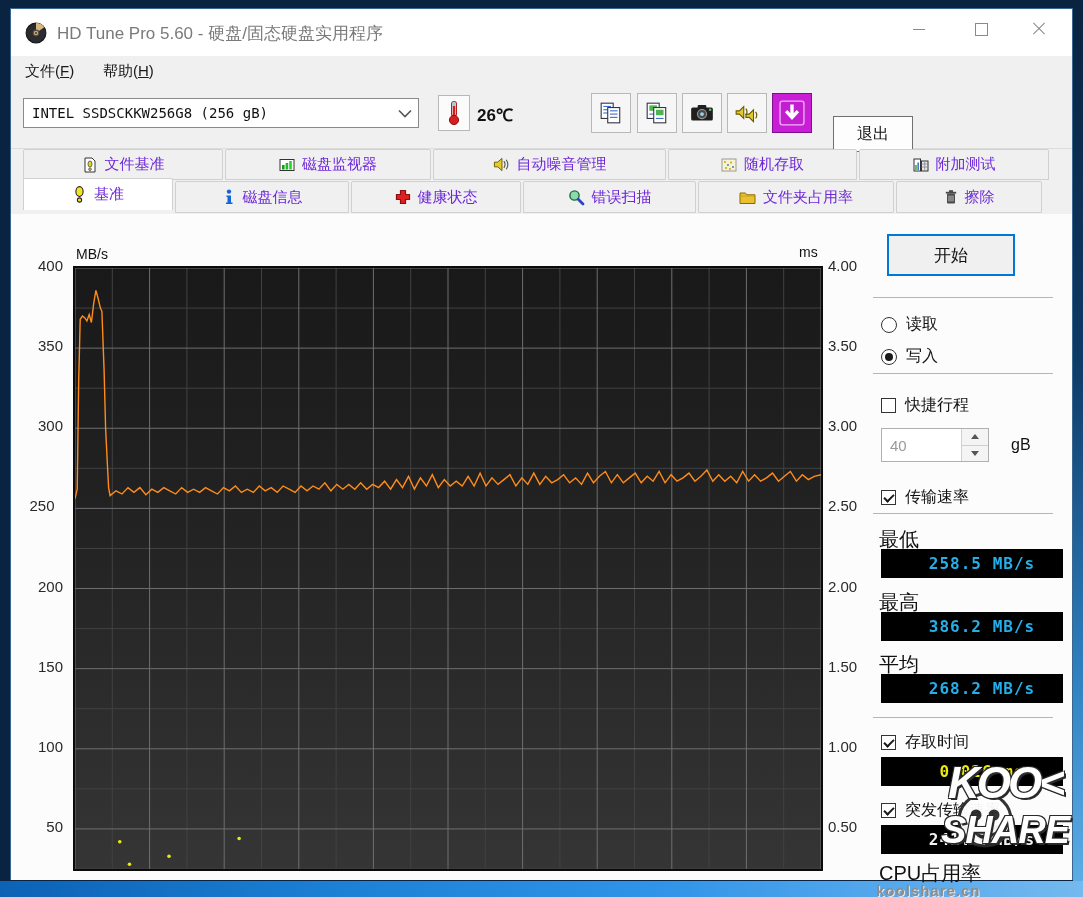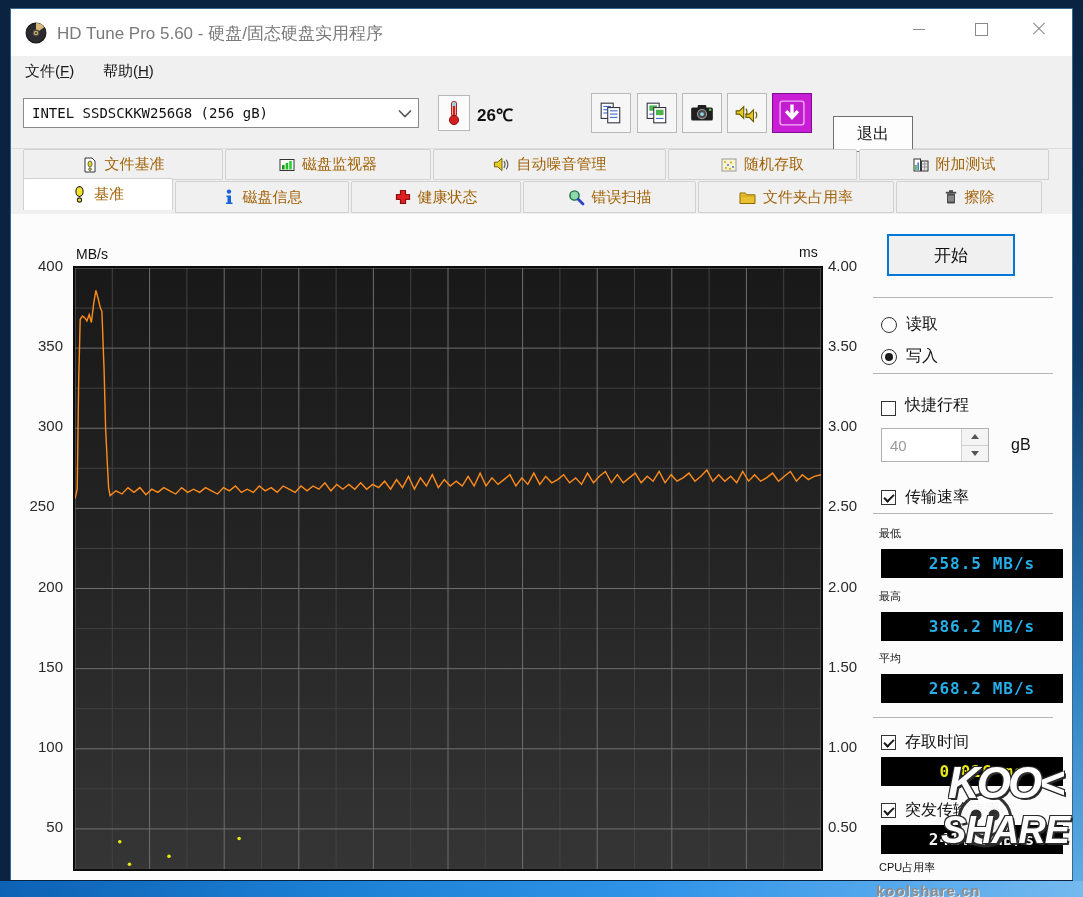--- a/index.html
+++ b/index.html
@@ -43,21 +43,21 @@
   .btn-copytext{left:580px;} .btn-copyimg{left:626px;} .btn-camera{left:671px;} .btn-aam{left:716px;}
   .btn-save{left:761px;border:1px solid #7a1090;background:#c91ed6;}
   .exit-btn{position:absolute;left:822px;top:11px;width:80px;height:36px;background:#fdfdfd;border:1px solid #707070;
       font-family:"Liberation Sans",sans-serif;font-size:16px;color:#111;margin-top:20px;}
 
   
   .tabrow{position:absolute;left:0;width:100%;}
   .tabrow.top{top:140px;height:32px;}
   .tabrow.bottom{top:172px;height:33px;}
   .tab{position:absolute;height:31px;background:#f0f0f0;border:1px solid #d0d0d0;box-sizing:border-box;
-      display:flex;align-items:center;justify-content:center;gap:7px;font-size:15px;color:#a16207;border-radius:2px 2px 0 0;}
+      display:flex;align-items:center;justify-content:center;gap:7px;font-size:15px;color:#6d28d9;border-radius:2px 2px 0 0;}
   .tabrow.bottom .tab{height:32px;}
   .tab.selected{background:#fff;border-bottom:none;height:38px;top:-3px;z-index:3;}
   .tab svg{flex:0 0 auto;}
 
   
   .content{position:absolute;left:0;top:205px;width:100%;height:666px;background:#fcfcfc;}
 
   
   .axis-unit{position:absolute;font-size:14px;color:#111;}
   .unit-left{left:65px;top:32px;}
@@ -69,37 +69,37 @@
       background:linear-gradient(180deg,#191919,#232323 45%,#353535);
       border:2px solid #0b0b0b;box-sizing:content-box;}
   #plot svg{display:block;}
 
   
   .start-btn{position:absolute;left:876px;top:20px;width:128px;height:42px;background:#f0f0f0;
       border:2px solid #0078d7;font-family:"Liberation Sans",sans-serif;font-size:17px;color:#111;}
   .sep{position:absolute;left:862px;width:180px;border-top:1px solid #b5b5b5;}
   .sep1{top:83px;} .sep2{top:159px;} .sep3{top:299px;} .sep4{top:503px;}
   .ctl-row{position:absolute;left:870px;display:flex;align-items:center;gap:9px;font-size:16px;color:#111;}
-  .row-read{top:100px;} .row-write{top:132px;} .row-shortstroke{top:181px;align-items:flex-end;}
+  .row-read{top:100px;} .row-write{top:132px;} .row-shortstroke{top:181px;}
   .row-transfer{top:273px;} .row-access{top:518px;} .row-burst{top:586px;}
   .radio{position:relative;width:16px;height:16px;border:1px solid #333;border-radius:50%;background:#fff;box-sizing:border-box;}
   .radio.checked::after{content:"";position:absolute;left:3px;top:3px;width:8px;height:8px;border-radius:50%;background:#1a1a1a;}
   .check{position:relative;width:15px;height:15px;border:1px solid #333;background:#fff;box-sizing:border-box;}
   .check.checked::after{content:"";position:absolute;left:2px;top:3px;width:8px;height:4px;
       border-left:2px solid #1a1a1a;border-bottom:2px solid #1a1a1a;transform:rotate(-45deg);}
   .spinner{position:absolute;left:870px;top:214px;width:108px;height:34px;background:#fff;border:1px solid #b0b0b0;
       box-sizing:border-box;display:flex;}
   .spin-val{flex:1;display:flex;align-items:center;padding-left:8px;font-size:15px;color:#9a9a9a;}
   .spin-btns{width:26px;display:flex;flex-direction:column;border-left:1px solid #d0d0d0;}
   .spin-up,.spin-down{flex:1;display:flex;align-items:center;justify-content:center;background:#f4f4f4;border-bottom:1px solid #d0d0d0;}
   .spin-down{border-bottom:none;}
   .tri-up{width:0;height:0;border-left:4px solid transparent;border-right:4px solid transparent;border-bottom:5px solid #555;}
   .tri-down{width:0;height:0;border-left:4px solid transparent;border-right:4px solid transparent;border-top:5px solid #555;}
   .unit-gb{position:absolute;left:1000px;top:222px;font-size:16px;color:#111;}
-  .plabel{position:absolute;left:868px;font-size:11px;color:#111;}
+  .plabel{position:absolute;left:868px;font-size:20px;color:#111;}
   .lbl-min{top:312px;} .lbl-max{top:375px;} .lbl-avg{top:437px;} .lbl-cpu{top:646px;}
   .lcd{position:absolute;left:870px;width:162px;height:29px;background:#000;display:flex;align-items:center;justify-content:center;
       font-family:"DejaVu Sans Mono",monospace;font-weight:bold;font-size:16px;letter-spacing:1px;padding-left:20px;}
   .lcd-min{top:335px;} .lcd-max{top:398px;} .lcd-avg{top:460px;} .lcd-access{top:543px;} .lcd-burst{top:611px;}
 
   
   .wm-site{position:absolute;left:876px;top:856px;font-size:15px;font-weight:bold;color:#8c8c8c;
       text-shadow:1px 1px 0 #e8e8e8;z-index:55;letter-spacing:1px;margin-top:26px;}
   .wm-logo{position:absolute;left:925px;top:762px;width:160px;z-index:60;color:#fff;font-weight:bold;
       font-style:italic;text-align:center;line-height:0.95;

